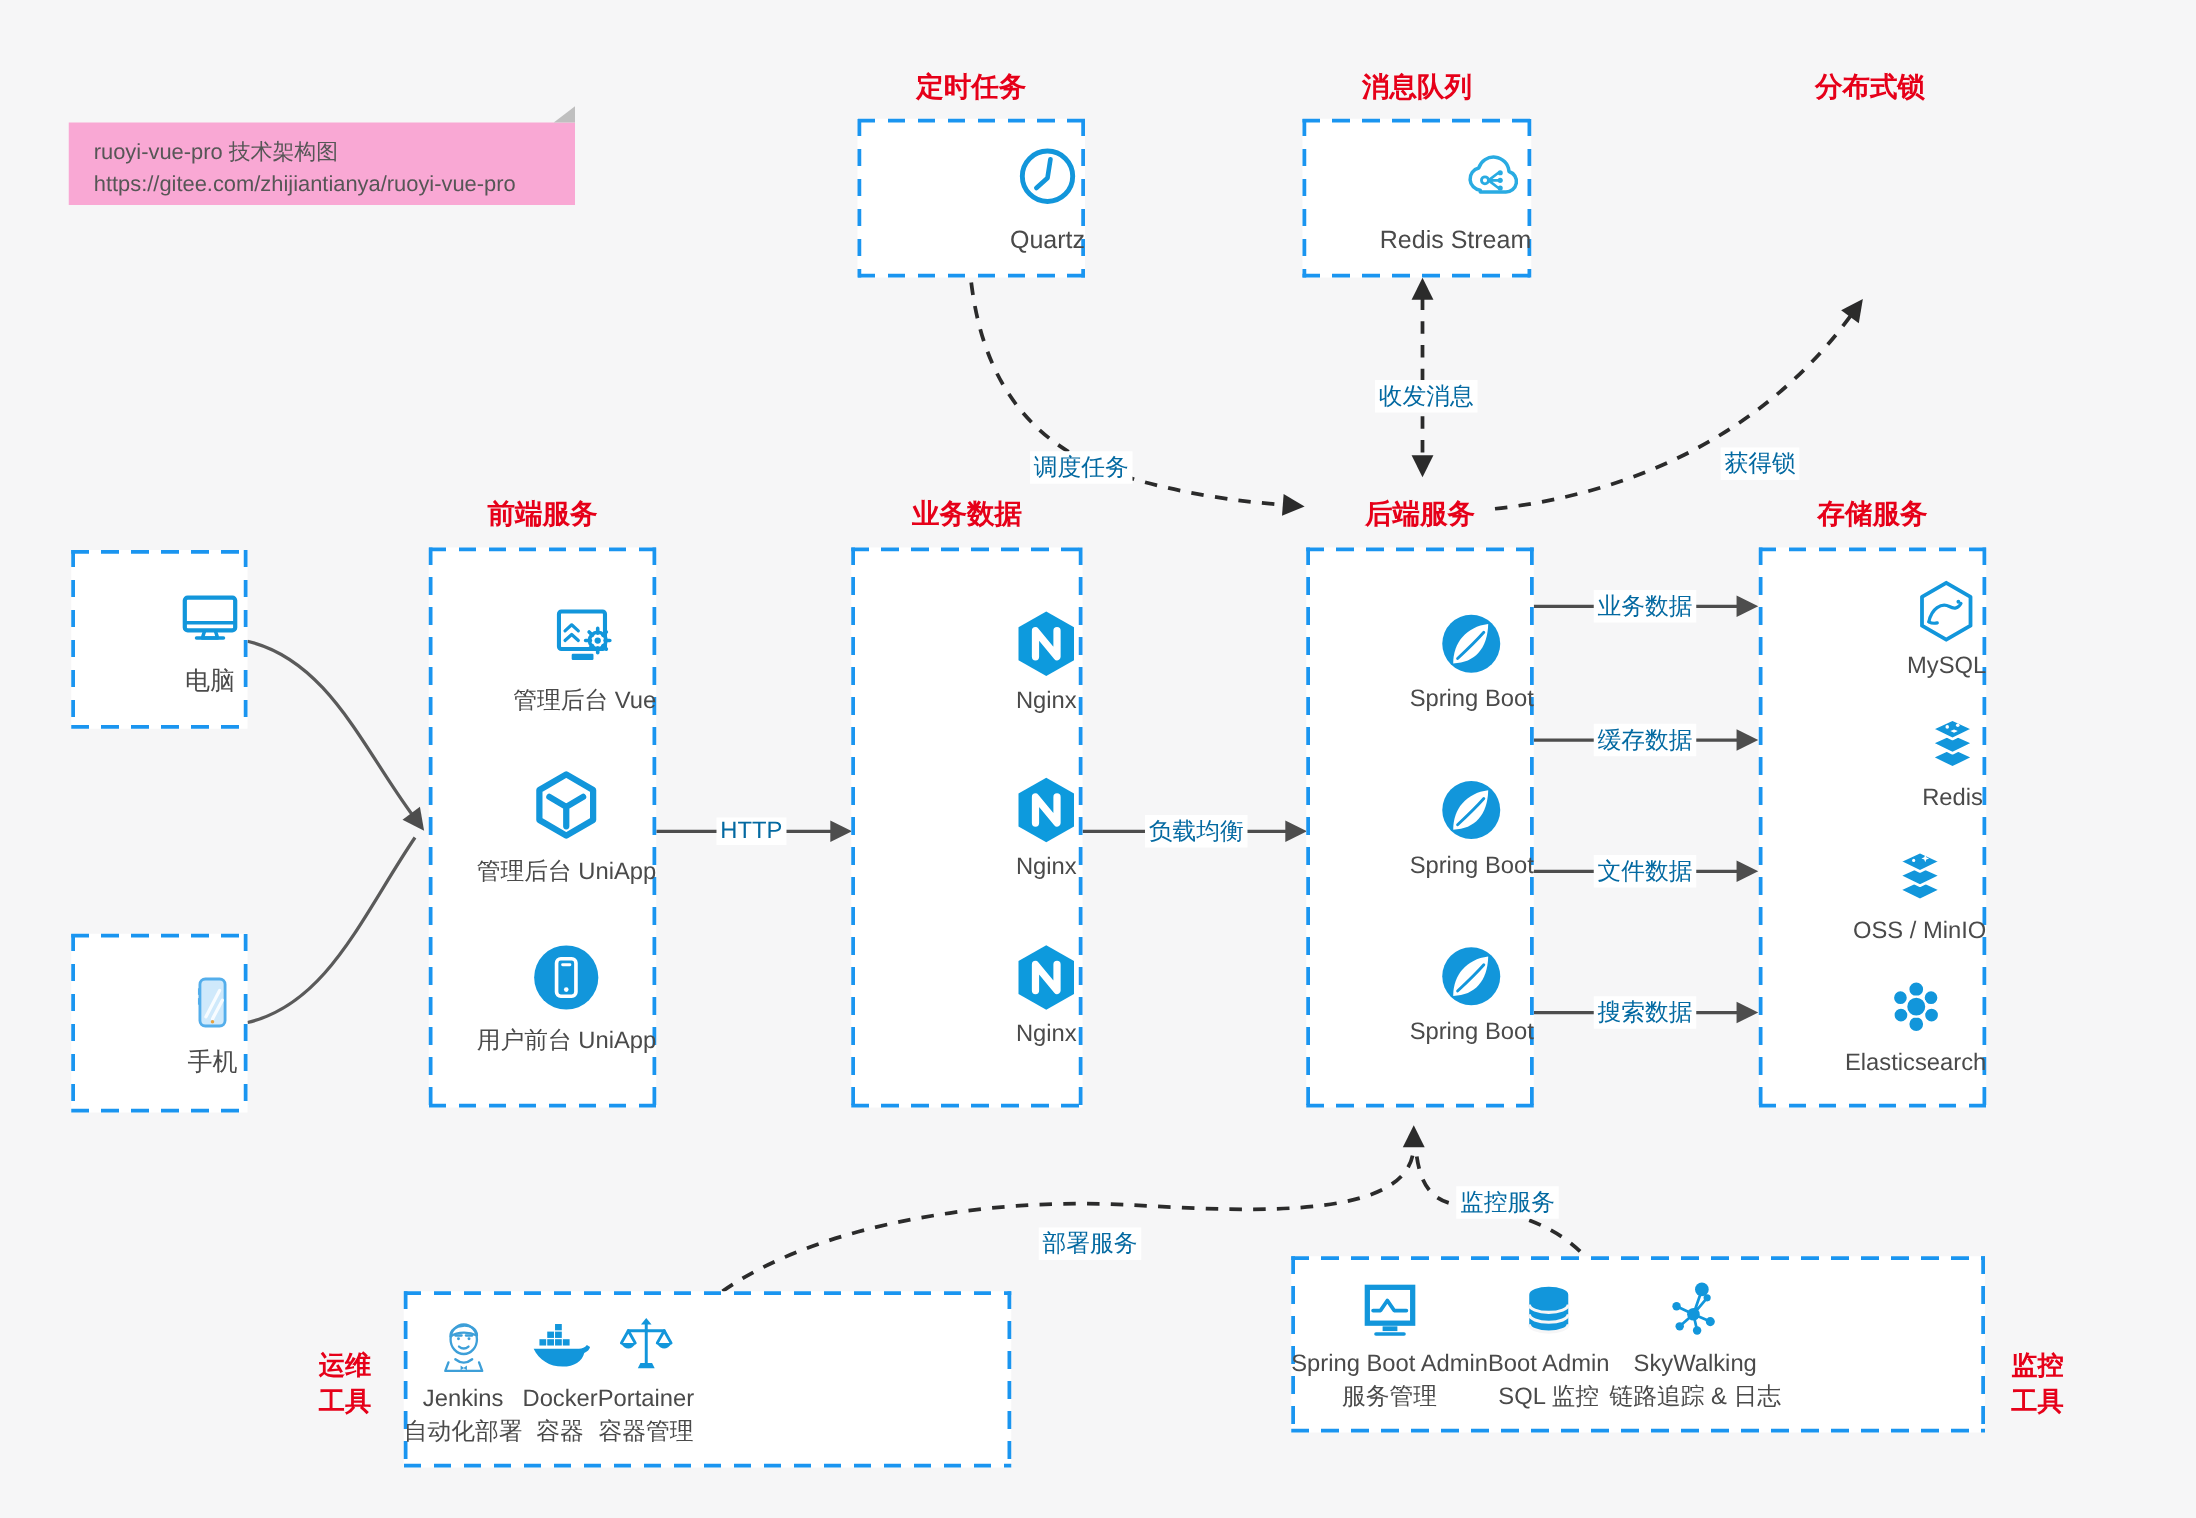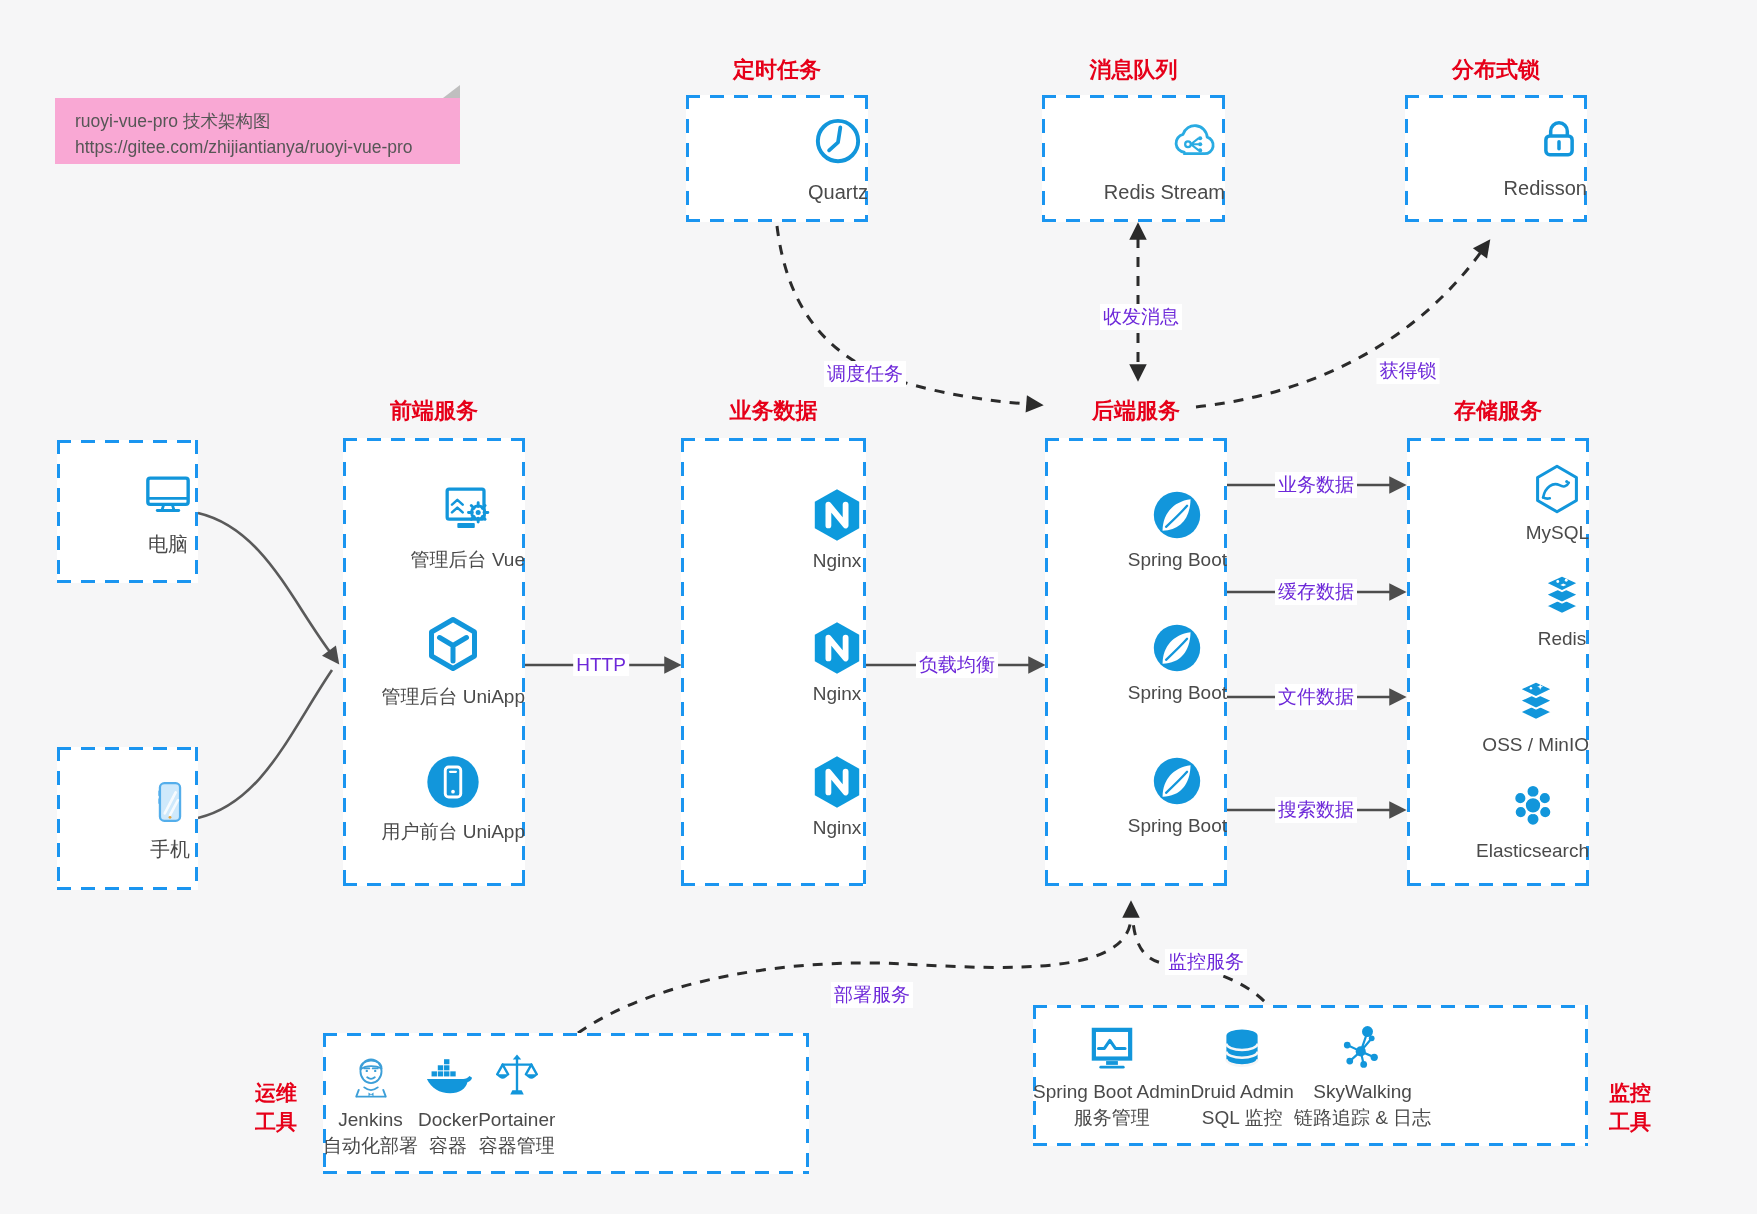--- a/index.html
+++ b/index.html
@@ -26,21 +26,21 @@
   .side-title{position:absolute;text-align:center;font-size:21px;font-weight:bold;color:#e60019;line-height:1.38}
   .item{display:flex;flex-direction:column;align-items:center}
   .item-label{font-size:19px;color:#4a4a4a;white-space:nowrap;margin-top:6px;text-align:center}
   .tool-item{display:flex;flex-direction:column;align-items:center}
   .tool-item .item-label{line-height:1.32;margin-top:4px}
   .ic{display:block}
   .ic64{width:64px;height:64px}.ic62{width:62px;height:62px}.ic58{width:58px;height:58px}
   .ic56{width:56px;height:56px}.ic54{width:54px;height:54px}.ic60{width:60px;height:60px}
   .note{position:absolute;left:55px;top:98px;width:405px;height:66px;background:#f9a8d4;color:#565656;font-size:17.5px;padding:10px 0 0 20px;line-height:1.5}
   .note-fold{position:absolute;right:0;top:-13px;width:0;height:0;border-bottom:13px solid #bfbfbf;border-left:17px solid transparent}
-  .elabel{position:absolute;transform:translate(-50%,-50%);background:#fff;padding:0 3px;font-size:19px;color:#6d28d9;white-space:nowrap}
+  .elabel{position:absolute;transform:translate(-50%,-50%);background:#fff;padding:0 3px;font-size:19px;color:#0369a1;white-space:nowrap}
 </style>
 </head>
 <body>
 
 <svg width="0" height="0" style="position:absolute" aria-hidden="true">
 <defs>
   <symbol id="sym-clock" viewBox="0 0 64 64">
     <circle cx="32" cy="32" r="21.5" fill="none" stroke="#1296db" stroke-width="4.2"></circle>
     <path d="M34.5 17.5 L32 33.5 L22.5 42" fill="none" stroke="#1296db" stroke-width="4" stroke-linecap="round" stroke-linejoin="round"></path>
   </symbol>
@@ -238,26 +238,20 @@
 
   <div class="group-title" style="left:1042px;top:55px;width:183px">消息队列</div>
   <div class="dashed-box top-box" style="left:1042px;top:95px;width:183px;height:127px">
     <svg class="ic ic60">
         <use href="#sym-cloudmq"></use>
       </svg>
     <div class="item-label">Redis Stream</div>
   </div>
 
   <div class="group-title" style="left:1405px;top:55px;width:182px">分布式锁</div>
-  <div class="dashed-box top-box" style="left:1405px;top:95px;width:182px;height:127px">
-    <svg class="ic ic56">
-        <use href="#sym-lock"></use>
-      </svg>
-    <div class="item-label">Redisson</div>
-  </div>
 
   <div class="dashed-box col-box" style="left:57px;top:440px;width:141px;height:143px">
     <div class="item">
       <svg class="ic ic60">
           <use href="#sym-desktop"></use>
         </svg>
       <div class="item-label" style="font-size:20px">电脑</div>
     </div>
   </div>
   <div class="dashed-box col-box" style="left:57px;top:747px;width:141px;height:143px">
@@ -405,21 +399,21 @@
       <div class="item-label">
         <div>Spring Boot Admin</div>
         <div>服务管理</div>
       </div>
     </div>
     <div class="tool-item">
       <svg class="ic ic54">
           <use href="#sym-druid"></use>
         </svg>
       <div class="item-label">
-        <div>Druid Admin</div>
+        <div>Boot Admin</div>
         <div>SQL 监控</div>
       </div>
     </div>
     <div class="tool-item">
       <svg class="ic ic54">
           <use href="#sym-skywalking"></use>
         </svg>
       <div class="item-label">
         <div>SkyWalking</div>
         <div>链路追踪 &amp; 日志</div>

